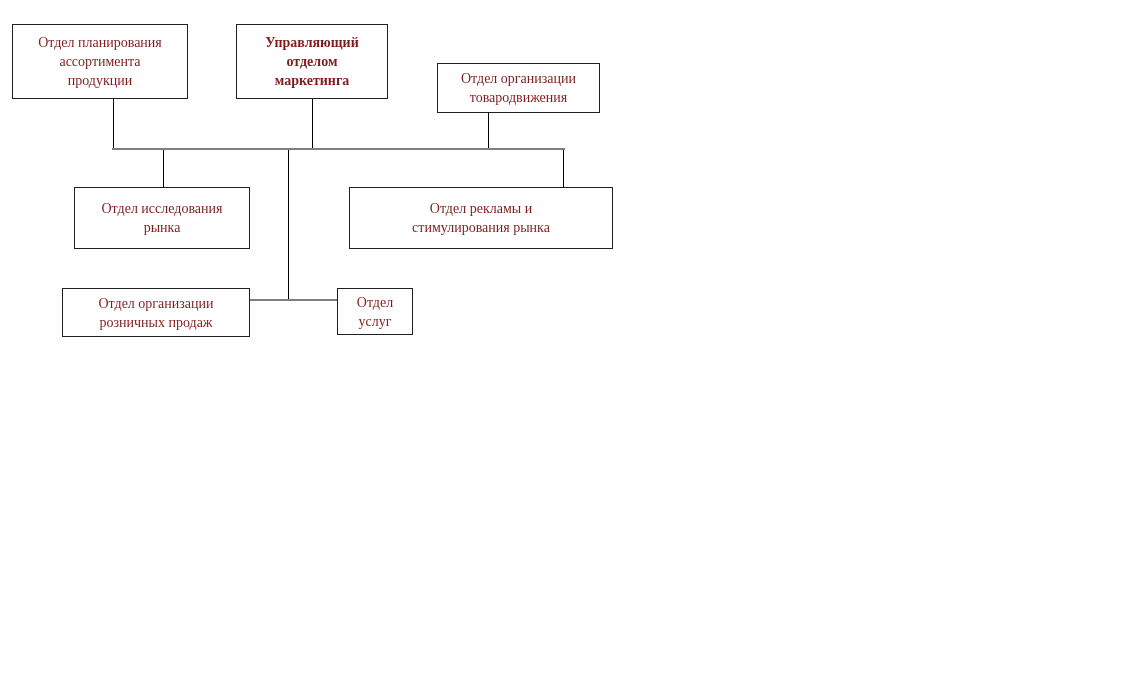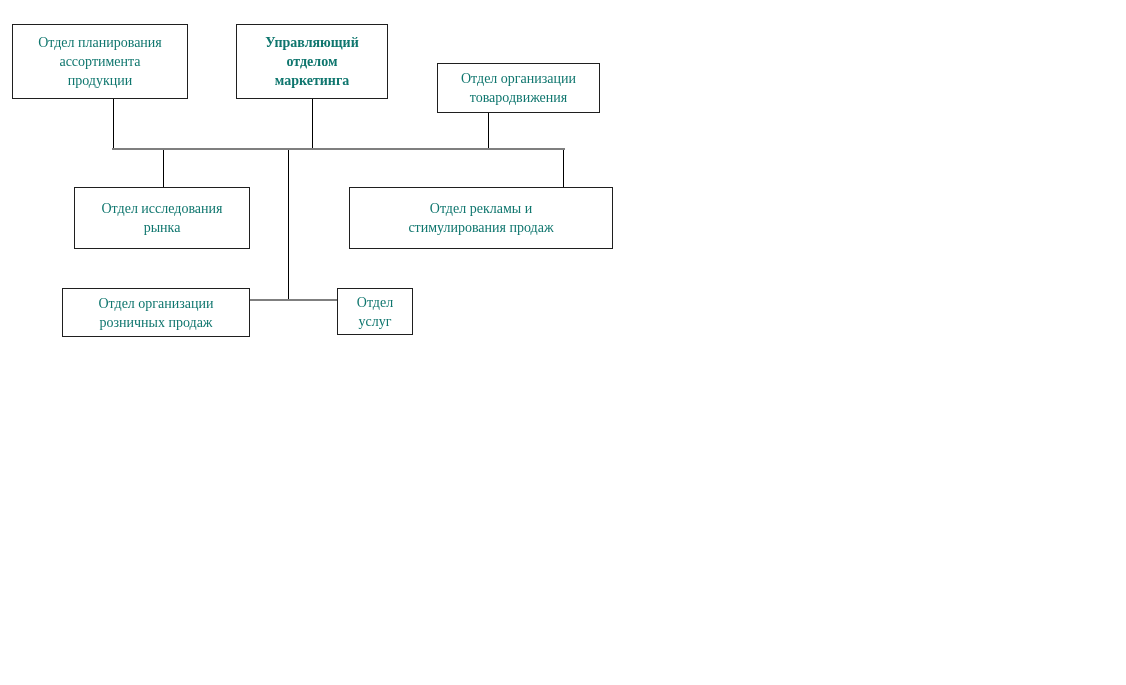--- a/index.html
+++ b/index.html
@@ -13,21 +13,21 @@
   }
   .node {
     position: absolute;
     box-sizing: border-box;
     border: 1.5px solid #1f1f1f;
     background: #ffffff;
     display: flex;
     align-items: center;
     justify-content: center;
     text-align: center;
-    color: #0f766e;
+    color: #7f1d1d;
     font-size: 14px;
     line-height: 19px;
     white-space: pre-line;
   }
   .node.bold { font-weight: bold; }
   .line {
     position: absolute;
     pointer-events: none;
   }
   .vline { width: 1px; background: #000000; }
@@ -83,21 +83,21 @@
 товародвижения</span>
   </div>
 
   <div class="node" id="node-research">
     <span>Отдел исследования
 рынка</span>
   </div>
 
   <div class="node" id="node-advertising">
     <span>Отдел рекламы и
-стимулирования продаж</span>
+стимулирования рынка</span>
   </div>
 
   <div class="node" id="node-retail">
     <span>Отдел организации
 розничных продаж</span>
   </div>
 
   <div class="node" id="node-services">
     <span>Отдел
 услуг</span>

